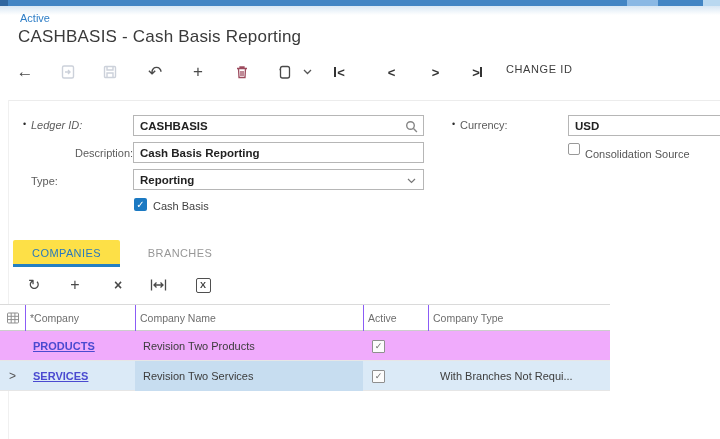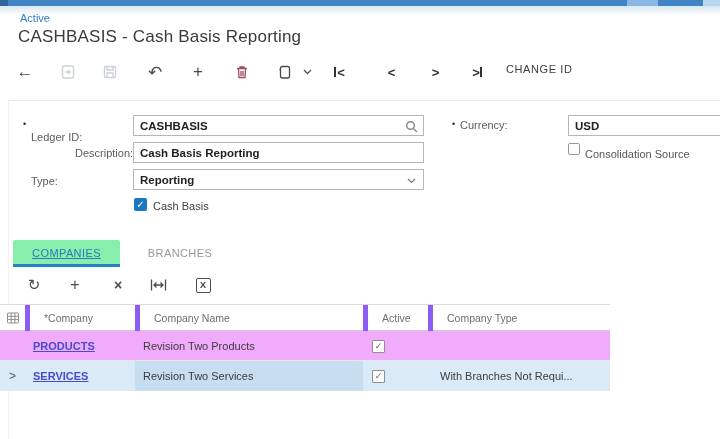--- a/index.html
+++ b/index.html
@@ -44,41 +44,41 @@
 
   .cb { position:absolute; width:13px; height:13px; border-radius:2px; display:flex;
         align-items:center; justify-content:center; cursor:pointer; }
   .cb-on { background:#1b79c2; color:#fff; font-size:10px; font-weight:bold; }
   .cb-off { background:#fff; border:1px solid #999; }
   .cb-lbl { position:absolute; font-size:11px; color:#565656; }
 
   
   .tab { position:absolute; top:240px; height:26px; display:flex; align-items:center;
          justify-content:center; font-size:11px; letter-spacing:.4px; cursor:pointer; }
-  .tab-active { left:13px; width:107px; color:#2879bd; background:#86efac; border-radius:2px 2px 0 0;text-decoration:underline; }
+  .tab-active { left:13px; width:107px; color:#2879bd; background:#fde047; border-radius:2px 2px 0 0; }
   .tab-underline { position:absolute; left:13px; top:264px; width:107px; height:3px; background:#2380c4; }
   .tab-idle { left:132px; width:96px; color:#979797; }
 
   
   .gt { position:absolute; top:275px; height:20px; width:24px; display:flex; align-items:center;
         justify-content:center; color:#4a4a4a; cursor:pointer; }
   .gt-refresh { left:22px; font-size:15px; }
   .gt-add { left:63px; font-size:16px; }
   .gt-del { left:106px; font-size:14px; font-weight:bold; }
   .gt-fit { left:146px; }
   .excel-box { width:15px; height:15px; border:1.5px solid #4f4f4f; border-radius:2px;
                display:flex; align-items:center; justify-content:center;
                font-size:9px; font-weight:bold; color:#3f3f3f; }
   .gt-excel { left:191px; }
 
   
   .thead { position:absolute; left:0; top:304px; width:610px; height:27px;
            border-top:1px solid #dadada; border-bottom:1px solid #cdcdcd; background:#fff; }
   .th { position:absolute; top:0; height:26px; display:flex; align-items:center;
-        font-size:10.5px; color:#6e6e6e; border-left:5px solid #8b5cf6; padding-left:14px; cursor:pointer; }
+        font-size:10.5px; color:#6e6e6e; border-left:1px solid #8b5cf6; padding-left:4px; cursor:pointer; }
   .th-icon { left:0; width:25px; border-left:none; justify-content:center; padding-left:0; }
   .th-company { left:25px; width:110px; }
   .th-name { left:135px; width:228px; }
   .th-active { left:363px; width:65px; }
   .th-type { left:428px; width:182px; }
 
   .trow { position:absolute; left:0; width:610px; height:30px; border-bottom:1px solid #e6e6e6; }
   .row-1 { top:331px; background:#f0abfc; }
   .row-2 { top:361px; background:#dbeaf7; }
   .td { position:absolute; top:0; height:30px; display:flex; align-items:center; font-size:11px; color:#3c3c3c; }
@@ -157,21 +157,21 @@
     <span>&gt;</span>
     <span class="navbar-r"></span>
   </div>
 
   <div class="change-id">CHANGE ID</div>
 
   <div class="form-sep"></div>
   <div class="left-vline"></div>
 
   <span class="req" style="left:23px; top:119px;">•</span>
-  <span class="lbl" style="left:31px; top:131px;">Ledger ID:</span>
+  <span class="lbl" style="left:31px; top:119px;font-style:italic;">Ledger ID:</span>
   <div class="inp" style="top:115px;">
     <span>CASHBASIS</span>
     <span class="icon-right">
       <svg width="15" height="15" viewBox="0 0 15 15" fill="none" stroke="#868686" stroke-width="1.4">
         <circle cx="6.5" cy="6.5" r="3.8"></circle>
         <path d="M9.5 9.5l3.4 3.4"></path>
       </svg>
     </span>
   </div>
 

